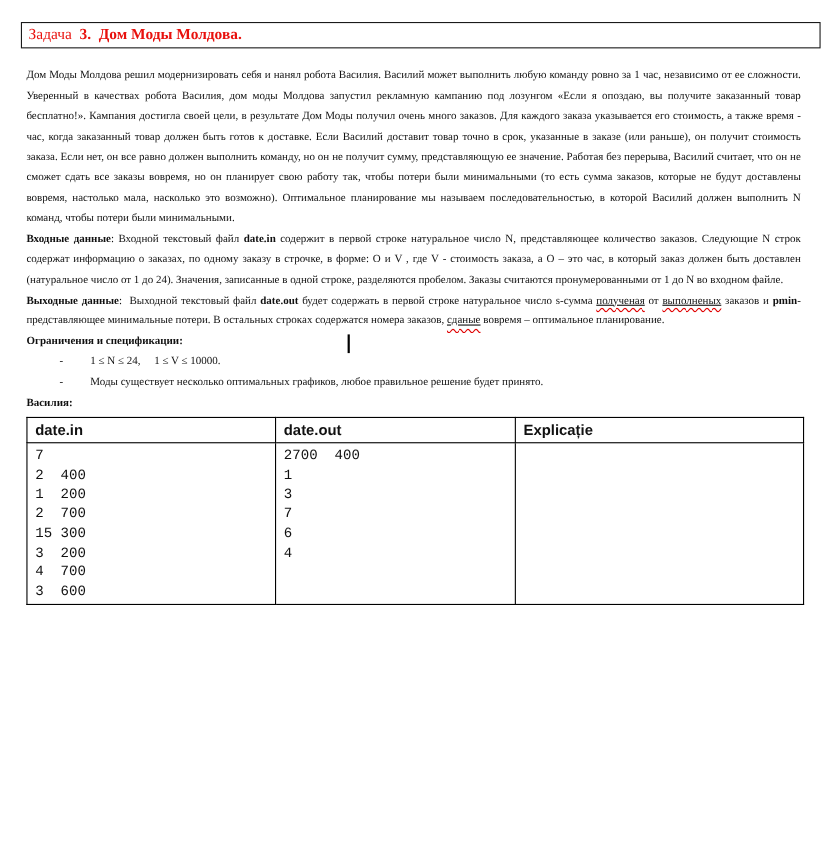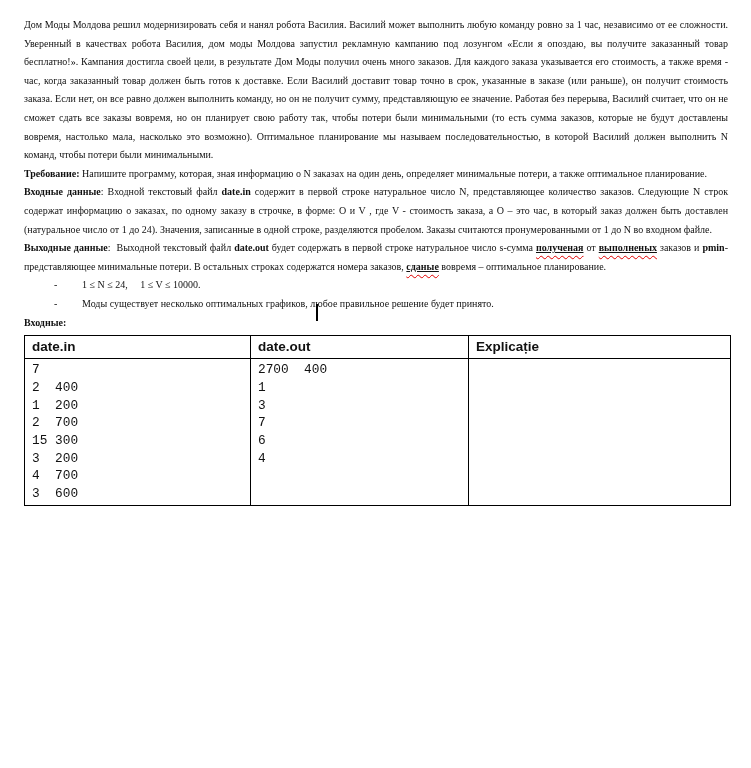--- a/index.html
+++ b/index.html
@@ -25,21 +25,21 @@
   .title-main { font-weight: bold; }
   .content {
     margin: 16px 23px 0 24px;
     width: 704px;
     font-size: 10px;
     line-height: 18.6px;
     text-align: justify;
   }
   .content p { margin: 0; }
   b { font-weight: bold; }
-  .u { text-decoration: underline; text-decoration-thickness: 1px; font-weight: bold; }
+  .u { text-decoration: underline; text-decoration-thickness: 1px; }
   .sp {
     text-decoration: underline;
     text-decoration-style: wavy;
     text-decoration-color: #e00000;
     text-decoration-thickness: 1px;
     text-underline-offset: 4px;
   }
   .bullet { display: flex; margin-left: 30px; text-align: left; }
   .bullet .dash { width: 28px; flex: 0 0 28px; }
   .bullet .btext { flex: 1; white-space: pre-wrap; }
@@ -74,42 +74,45 @@
     left: 316px; top: 304px;
     width: 1.5px; height: 17px;
     background: #000000;
   }
 </style>
 </head>
 <body>
 
 <div class="page">
 
+  <div class="title-box">
+    <span class="title-prefix">Задача</span><span class="title-main">3.&nbsp; Дом Моды Молдова.</span>
+  </div>
 
   <div class="content">
 
     <p><span>Дом Моды Молдова решил модернизировать себя и нанял робота Василия. Василий может выполнить любую команду ровно за 1 час, независимо от ее сложности. Уверенный в качествах робота Василия, дом моды Молдова запустил рекламную кампанию под лозунгом «Если я опоздаю, вы получите заказанный товар бесплатно!». Кампания достигла своей цели, в результате Дом Моды получил очень много заказов. Для каждого заказа указывается его стоимость, а также  время - час, когда заказанный товар должен быть готов к доставке. Если Василий доставит товар точно в срок, указанные в заказе (или раньше), он получит стоимость заказа. Если нет, он все равно должен выполнить команду, но он не получит сумму, представляющую ее значение. Работая без перерыва, Василий считает, что он не сможет сдать все заказы вовремя, но он планирует свою работу так, чтобы потери были минимальными (то есть сумма заказов, которые не будут доставлены вовремя, настолько мала, насколько это возможно). Оптимальное планирование мы называем последовательностью, в которой Василий должен выполнить N команд, чтобы потери были минимальными.</span></p>
 
-    <p><b>Требование:</b><span> Напишите программу, которая, зная информацию о N заказах на один день, определяет минимальные потери, а также оптимальное планирование.</span></p>
 
     <p><b>Входные данные</b><span>: Входной текстовый файл </span><b>date.in</b><span> содержит в первой строке натуральное число N, представляющее количество заказов. Следующие N строк содержат информацию о заказах, по одному заказу в строчке, в форме: O и V ,  где V - стоимость заказа, а O – это час, в который заказ должен быть доставлен (натуральное число от 1 до 24). Значения, записанные в одной строке, разделяются пробелом. Заказы считаются пронумерованными от 1 до N во входном файле.</span></p>
 
     <p><b>Выходные данные</b><span>: &nbsp;Выходной текстовый файл </span><b>date.out</b><span> будет содержать в первой строке натуральное число s-сумма </span><span class="u"><span class="sp">полученая</span></span><span> от </span><span class="u"><span class="sp">выполненых</span></span><span> заказов и </span><b>pmin</b><span>- представляющее минимальные потери. В остальных строках содержатся номера заказов, </span><span class="u"><span class="sp">сданые</span></span><span> вовремя – оптимальное планирование.</span></p>
 
+    <p><b>Ограничения и спецификации:</b></p>
 
     <div class="bullet">
       <span class="dash">-</span>
       <span class="btext">1 ≤ N ≤ 24,&nbsp;&nbsp;&nbsp;&nbsp; 1 ≤ V ≤ 10000.</span>
     </div>
     <div class="bullet">
       <span class="dash">-</span>
       <span class="btext">Моды существует несколько оптимальных графиков, любое правильное решение будет принято.</span>
     </div>
 
-    <p><b>Входные:</b></p>
+    <p><b>Василия:</b></p>
 
   </div>
 
   <table class="example">
     <colgroup>
       <col style="width:226px">
       <col style="width:218px">
       <col style="width:262px">
     </colgroup>
     <tbody>

